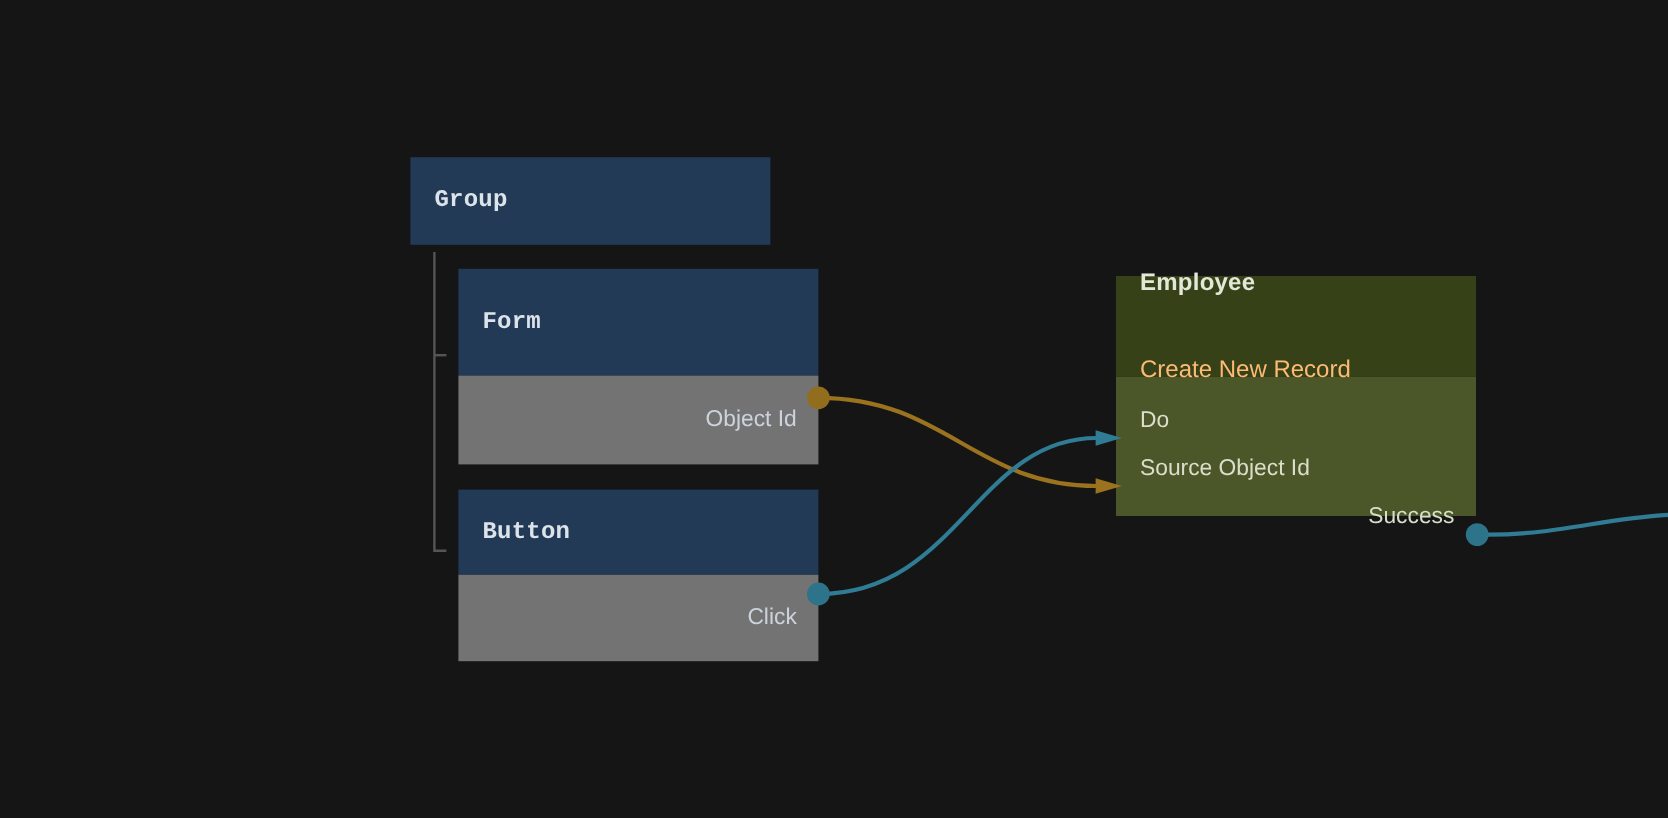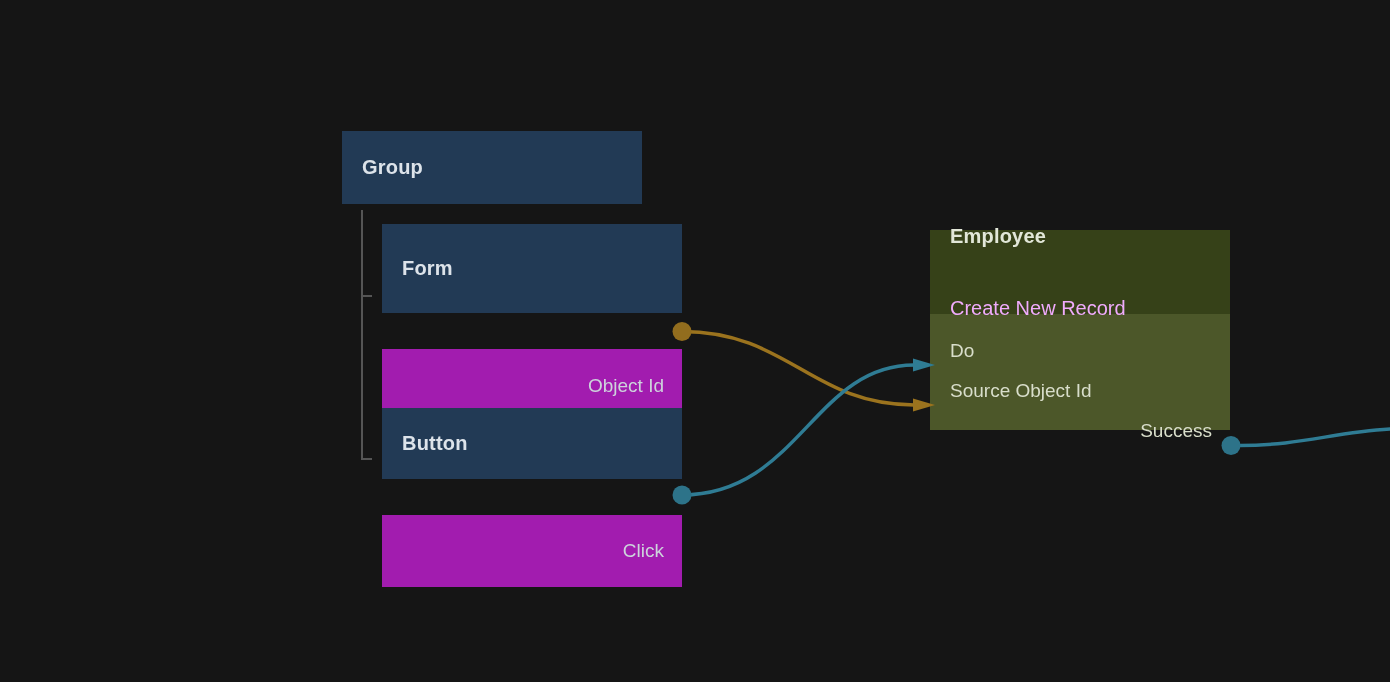--- a/index.html
+++ b/index.html
@@ -41,28 +41,28 @@
     font-weight: bold;
     font-size: 20px;
     letter-spacing: 0.2px;
   }
   .subtitle {
     font-size: 20px;
     margin-top: 9px;
   }
   
   .blue .hdr { background: #223a55; }
-  .blue .body { background: #a21caf; margin-top: 36px; }
-  .blue .title { color: #dde3ea; }
+  .blue .body { background: #737373; }
+  .blue .title { color: #dde3ea; font-family: Liberation Mono, monospace; }
   .blue .port-label { color: #cdd3dc; }
   
   .olive .hdr { background: #364118; }
   .olive .body { background: #4c5729; }
   .olive .title { color: #e2e7d8; }
-  .olive .subtitle { color: #f0abfc; }
+  .olive .subtitle { color: #fdba74; }
   .olive .port-label { color: #d9decb; }
 
   .node-group { left: 342px; top: 131px; width: 300px; }
   .node-group .hdr { height: 73px; }
 
   .node-form { left: 382px; top: 224px; width: 300px; }
   .node-form .hdr { height: 89px; }
   .node-form .body { height: 74px; }
 
   .node-button { left: 382px; top: 408px; width: 300px; }

